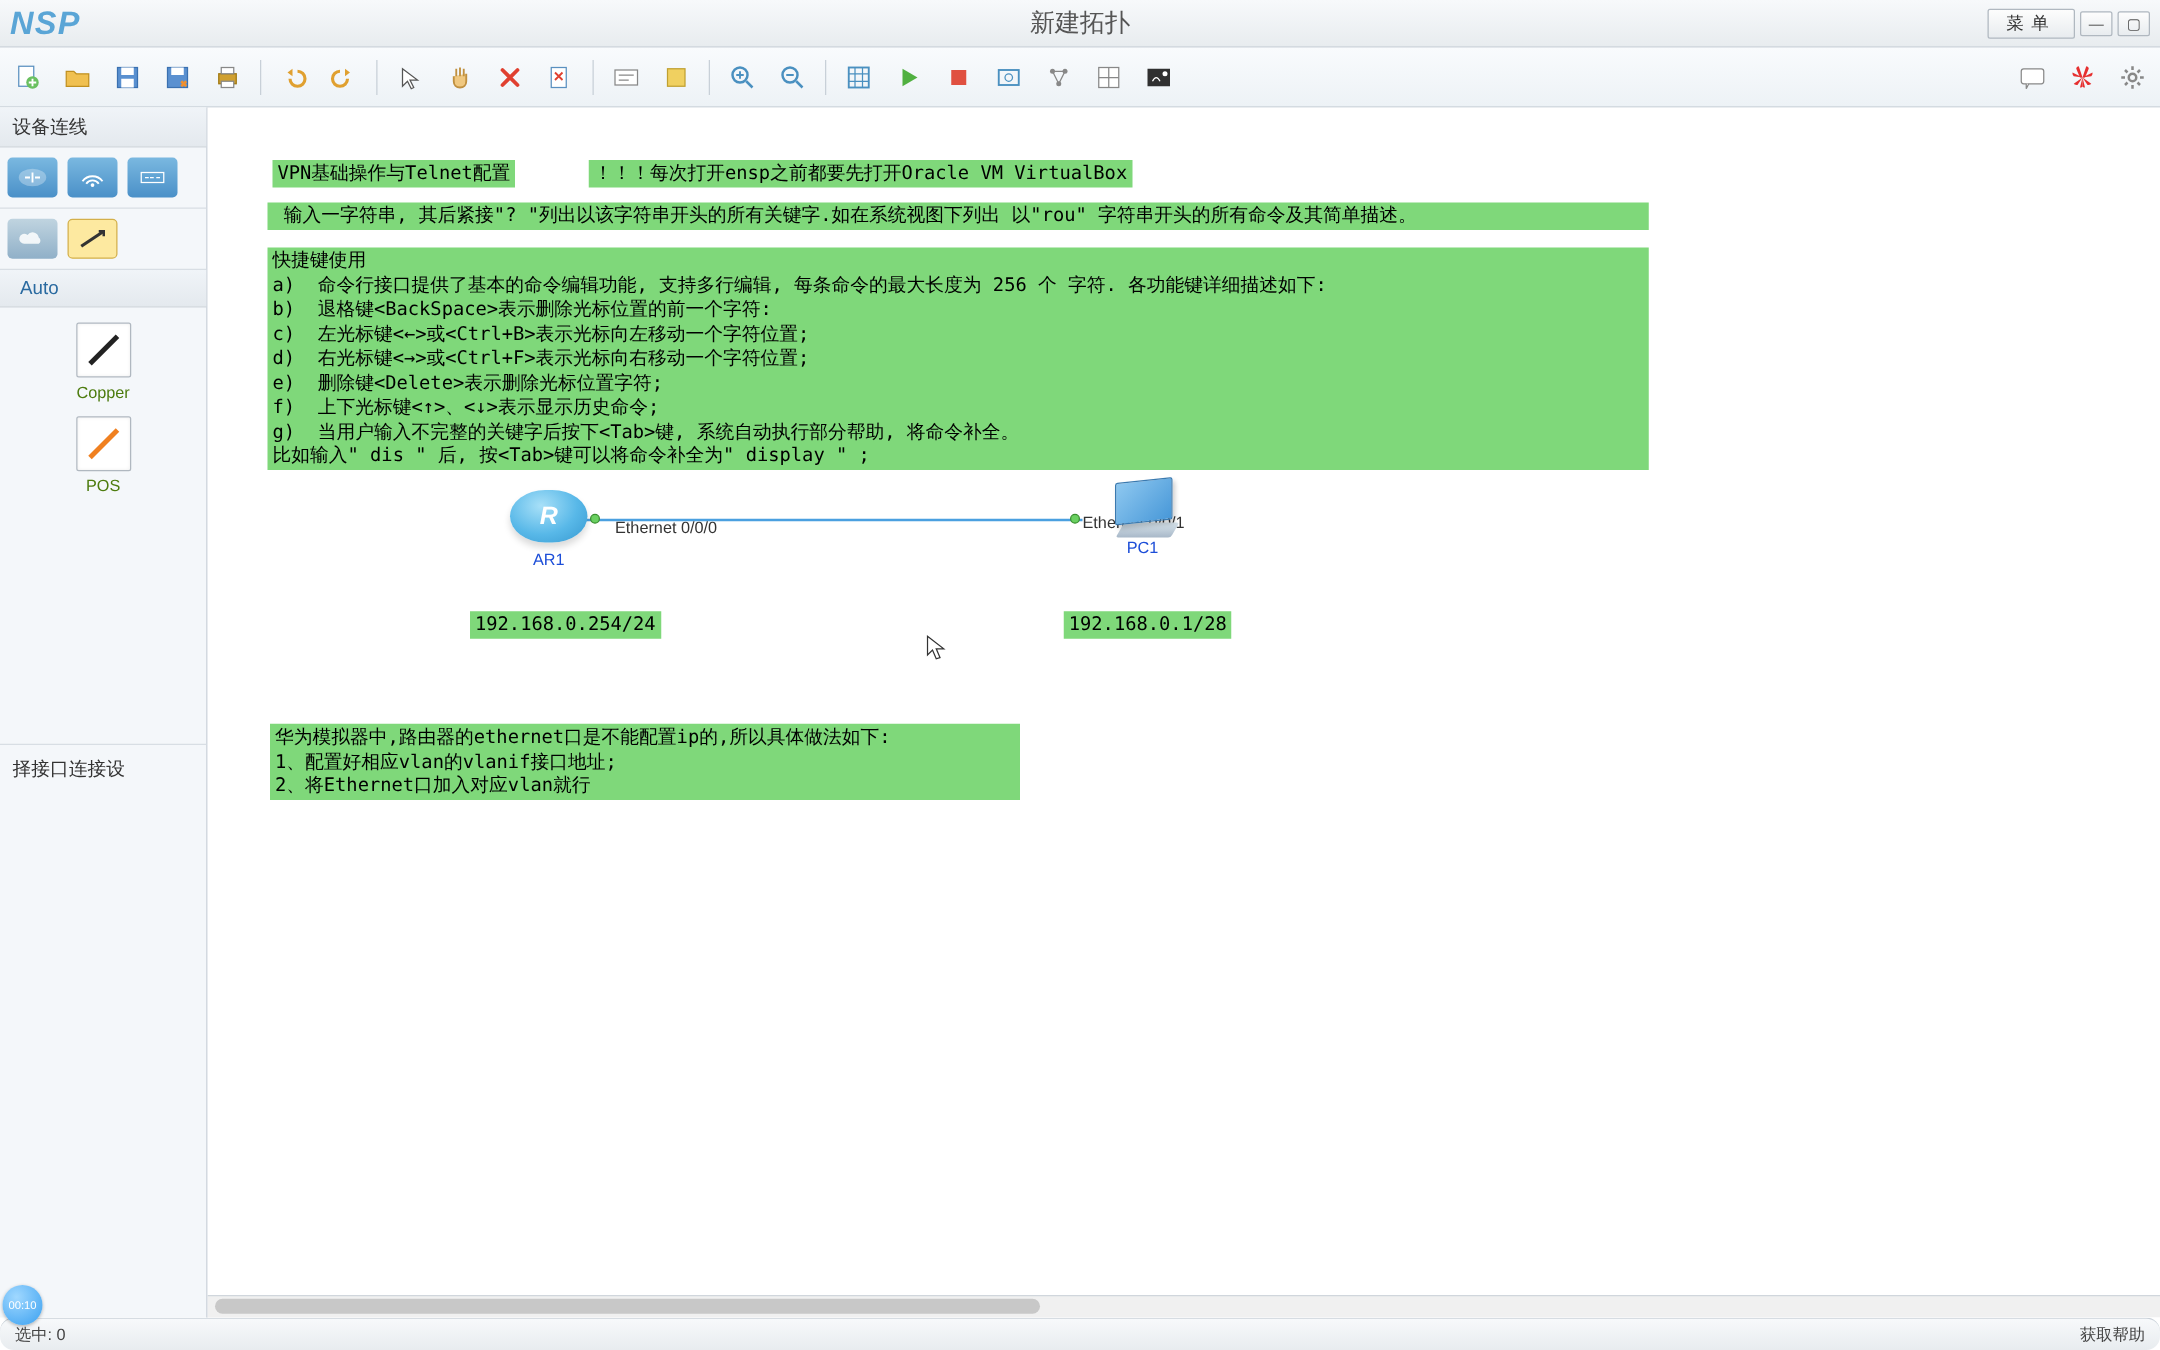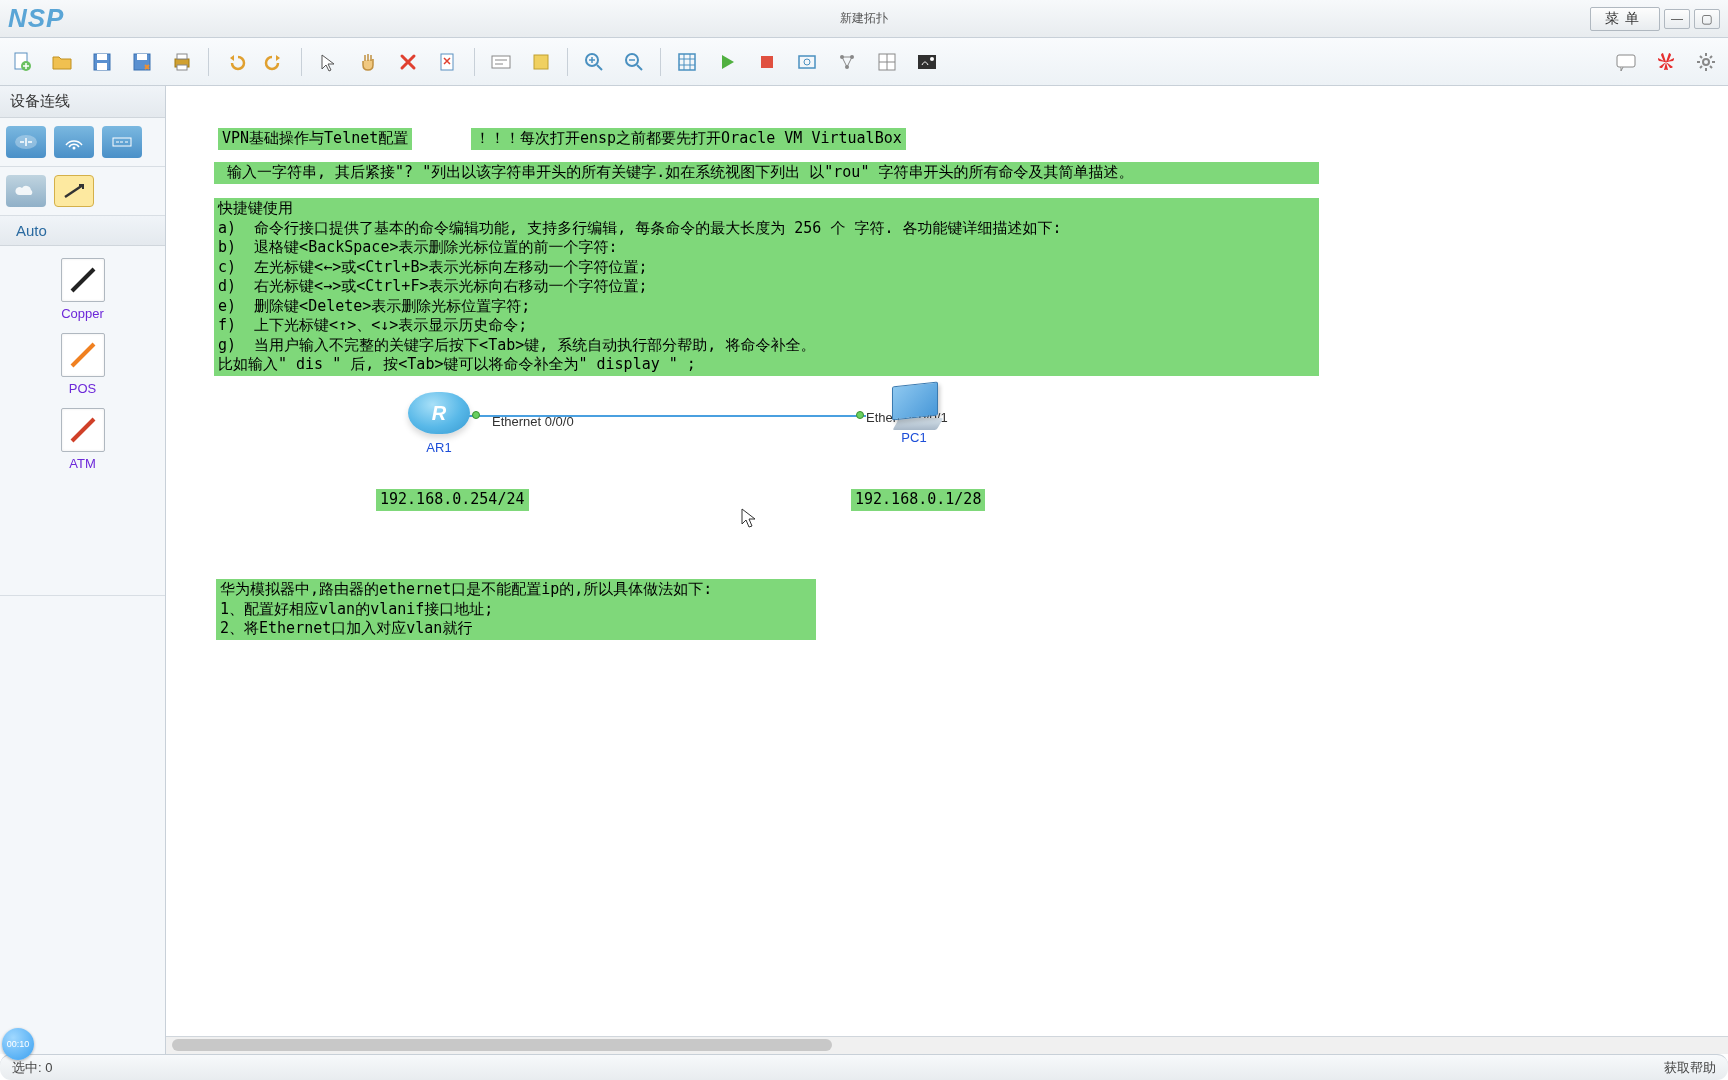--- a/index.html
+++ b/index.html
@@ -1,20 +1,20 @@
 <!DOCTYPE html>
 <html><head>
 <meta charset="utf-8">
 <style>
 * { box-sizing: border-box; margin: 0; padding: 0; }
 body { font-family: "Microsoft YaHei", Arial, sans-serif; font-size: 13px; background: #fff; overflow: hidden; width: 1728px; height: 1080px; position: relative; }
 
 .titlebar { height: 38px; background: linear-gradient(#f7f9fb,#e8ecef); border-bottom: 1px solid #c8d0d8; display: flex; align-items: center; position: relative; }
 .logo { font-size: 26px; font-weight: bold; font-style: italic; color: #5aa5d6; padding: 0 8px; letter-spacing: 1px; }
-.title-center { position: absolute; left: 50%; transform: translateX(-50%); color: #555; font-size: 12px; }
+.title-center { position: absolute; left: 50%; transform: translateX(-50%); color: #555; font-size: 20px; }
 .title-right { position: absolute; right: 8px; display: flex; gap: 4px; align-items: center; }
 .menu-btn { border: 1px solid #b0b8c0; background: linear-gradient(#fdfdfd,#e8ecef); padding: 2px 14px; font-size: 14px; color: #333; cursor: pointer; letter-spacing: 6px; border-radius: 2px; }
 .win-btn { width: 26px; height: 20px; border: 1px solid #b0b8c0; background: linear-gradient(#fdfdfd,#e8ecef); color: #555; display: flex; align-items: center; justify-content: center; cursor: pointer; border-radius: 2px; font-size: 12px; }
 
 .toolbar { height: 48px; background: linear-gradient(#f9fbfd,#edf2f6); border-bottom: 1px solid #c8d0d8; display: flex; align-items: center; padding: 0 6px; gap: 8px; }
 .tb-group { display: flex; gap: 8px; align-items: center; }
 .tb-sep { width: 1px; height: 28px; background: #c8d0d8; margin: 0 2px; }
 .tb-btn { width: 32px; height: 32px; display: flex; align-items: center; justify-content: center; cursor: pointer; border-radius: 3px; }
 .tb-right { margin-left: auto; display: flex; gap: 8px; }
 
@@ -25,21 +25,21 @@
 .sb-cats { display: flex; padding: 8px 6px; gap: 8px; flex-wrap: wrap; border-bottom: 1px solid #d8dee4; }
 .cat-ic { width: 40px; height: 32px; border-radius: 4px; display: flex; align-items: center; justify-content: center; cursor: pointer; }
 .cat-ic.blue { background: linear-gradient(#7ab8e0,#4a90c8); }
 .cat-ic.active { background: #fde9a0; border: 1px solid #d4b04a; }
 .cat-ic.cloud { background: linear-gradient(#c0d4e0,#90b0c8); }
 .sb-sub { padding: 8px 6px; display: flex; gap: 8px; border-bottom: 1px solid #d8dee4; }
 .sb-mode { padding: 6px 16px; font-size: 15px; color: #2a6aa0; background: linear-gradient(#f0f4f8,#e4e9ee); border-bottom: 1px solid #d0d6dc; }
 .link-list { flex: 0 0 auto; height: 350px; overflow-y: auto; padding: 8px 4px; display: flex; flex-direction: column; gap: 4px; position: relative; border-bottom: 1px solid #d8dee4; }
 .link-item { display: flex; flex-direction: column; align-items: center; padding: 4px; cursor: pointer; }
 .link-swatch { width: 44px; height: 44px; border: 1px solid #b0b8c0; background: #fff; display: flex; align-items: center; justify-content: center; box-shadow: inset 0 0 3px rgba(0,0,0,.08); border-radius: 2px; }
-.link-label { margin-top: 4px; font-size: 13px; color: #6d28d9; }
+.link-label { margin-top: 4px; font-size: 13px; color: #4d7c0f; }
 .sb-desc { padding: 10px; font-size: 15px; color: #333; flex: 1; }
 
 .canvas-wrap { flex: 1; position: relative; overflow: hidden; }
 .canvas { position: absolute; inset: 0 0 18px 0; background: #fff; }
 .hscroll { position: absolute; left: 0; right: 0; bottom: 0; height: 18px; background: #f0f0f0; border-top: 1px solid #d0d6dc; }
 .hscroll-thumb { position: absolute; left: 6px; top: 2px; height: 12px; width: 660px; background: #c8c8c8; border-radius: 6px; }
 
 .note { position: absolute; background: #7fd87a; color: #000; font-size: 15px; padding: 1px 4px; line-height: 1.3; white-space: pre; font-family: "SimSun","Microsoft YaHei",monospace; }
 .note.big { white-space: pre-wrap; }
 
@@ -306,29 +306,22 @@
         <div class="link-label">Copper</div>
       </div>
       <div class="link-item">
         <div class="link-swatch">
             <svg width="34" height="34">
               <path d="M6 28L28 6" stroke="#f08020" stroke-width="4"></path>
             </svg>
           </div>
         <div class="link-label">POS</div>
       </div>
-      <div class="link-item">
-        <div class="link-swatch">
-            <svg width="34" height="34">
-              <path d="M6 28L28 6" stroke="#d04028" stroke-width="4"></path>
-            </svg>
-          </div>
-        <div class="link-label">ATM</div>
-      </div>
     </div>
+    <div class="sb-desc">择接口连接设</div>
   </div>
 
   <div class="canvas-wrap">
     <div class="canvas">
 
       <div class="note" style="left:52px;top:42px">VPN基础操作与Telnet配置</div>
       <div class="note" style="left:305px;top:42px">！！！每次打开ensp之前都要先打开Oracle VM VirtualBox</div>
 
       <div class="note big" style="left:48px;top:76px;width:1105px"> 输入一字符串, 其后紧接"? "列出以该字符串开头的所有关键字.如在系统视图下列出 以"rou" 字符串开头的所有命令及其简单描述。</div>
       <div class="note big" style="left:48px;top:112px;width:1105px">快捷键使用

